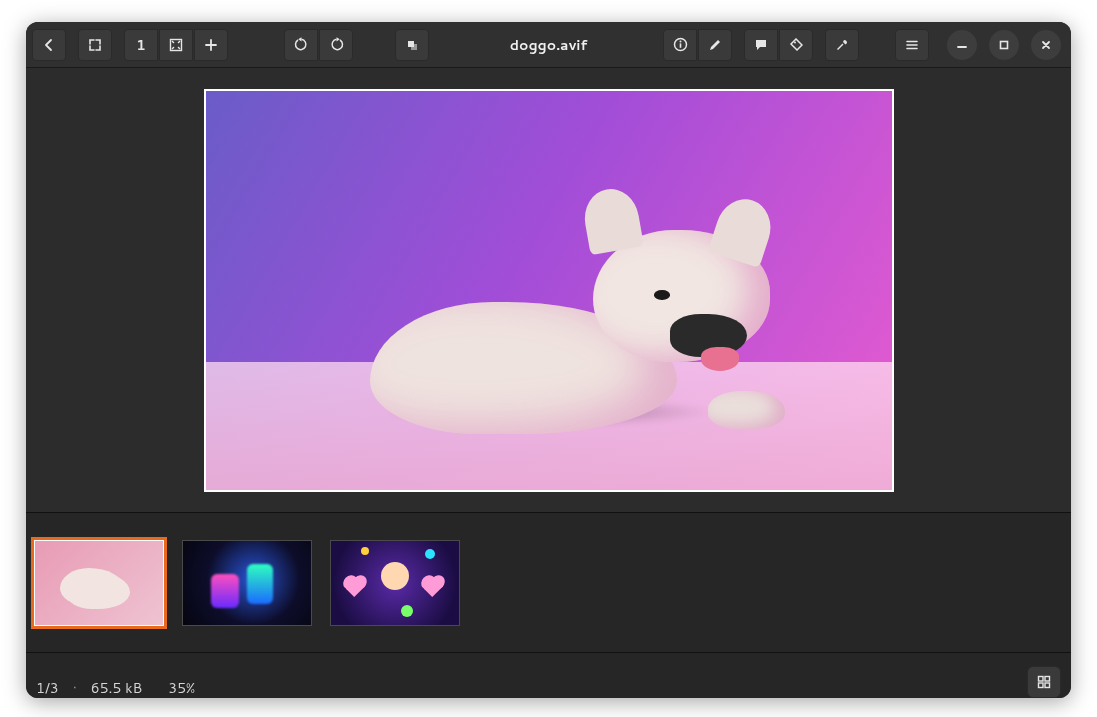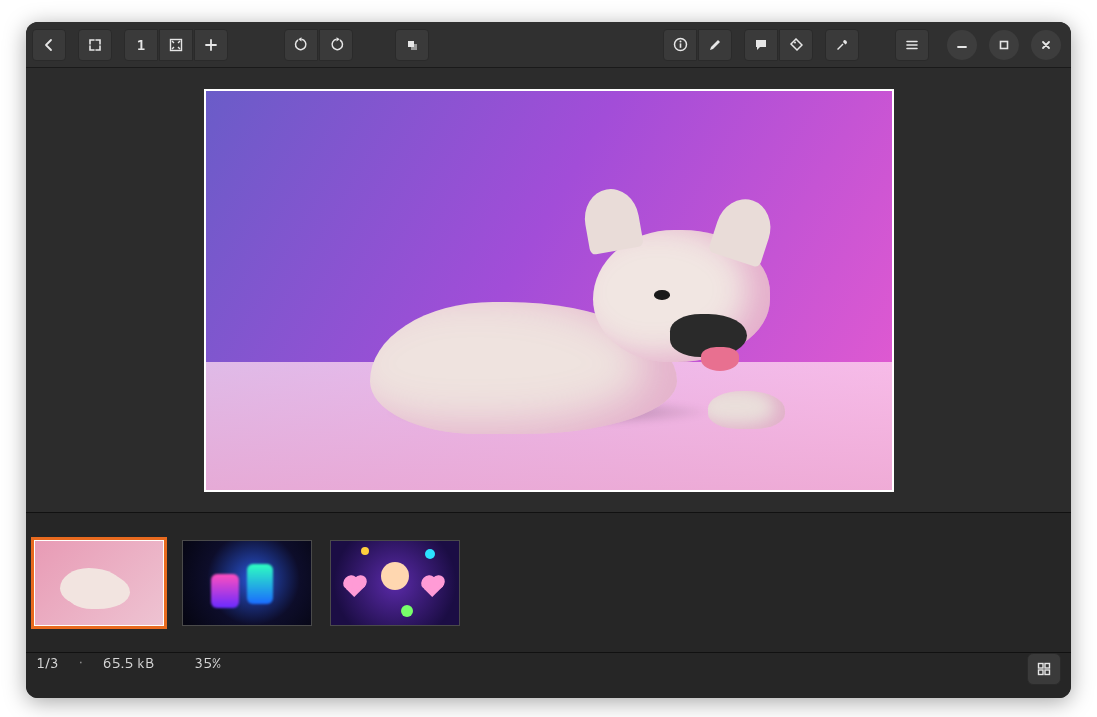--- a/index.html
+++ b/index.html
@@ -165,28 +165,28 @@
   .thumb.t3 .dot{position:absolute; border-radius:50%;}
   .thumb.t3 .d1{width:10px;height:10px;background:#2be3ff; right:24px; top:8px;}
   .thumb.t3 .d2{width:8px;height:8px;background:#ffcf3d; left:30px; top:6px;}
   .thumb.t3 .d3{width:12px;height:12px;background:#78ff6a; right:46px; bottom:8px;}
 
   
   .statusbar {
     height: 46px;
     background: #262626;
     border-top: 1px solid #111;
-    display: flex; align-items: flex-start;
+    display: flex; align-items: flex-end;
     color: #d6d6d6;
     padding: 0 10px;
-    gap: 16px;
+    gap: 10px;
     font-size: 14px;
   }
   .statusbar .dot { opacity:.6; margin:0 4px; }
-  .statusbar .zoom { margin-left: 24px; }
+  .statusbar .zoom { margin-left: 16px; }
   .statusbar .spacer { flex:1; }
   .grid-btn {
     width: 34px; height: 32px;
     background: #3a3a3a;
     border: 1px solid #2a2a2a;
     border-radius: 6px;
     display:flex; align-items:center; justify-content:center;
     cursor:pointer; color:#e6e6e6;
   }
 </style>
@@ -251,20 +251,21 @@
 
     <div class="hb-group">
       <div class="hb-btn">
         <svg width="14" height="14" viewBox="0 0 14 14">
             <rect x="3" y="3" width="6" height="6" fill="currentColor"></rect>
             <rect x="6" y="6" width="6" height="6" fill="currentColor" opacity="0.55"></rect>
           </svg>
       </div>
     </div>
 
+    <div class="title">doggo.avif</div>
     <div class="hb-spacer"></div>
 
     <div class="hb-group split">
       <div class="hb-btn">
         <svg width="15" height="15" viewBox="0 0 15 15">
             <circle cx="7.5" cy="7.5" r="6" stroke="currentColor" stroke-width="1.5" fill="none"></circle>
             <circle cx="7.5" cy="4.6" r="1" fill="currentColor"></circle>
             <rect x="6.7" y="6.4" width="1.6" height="4.4" fill="currentColor"></rect>
           </svg>
       </div>

